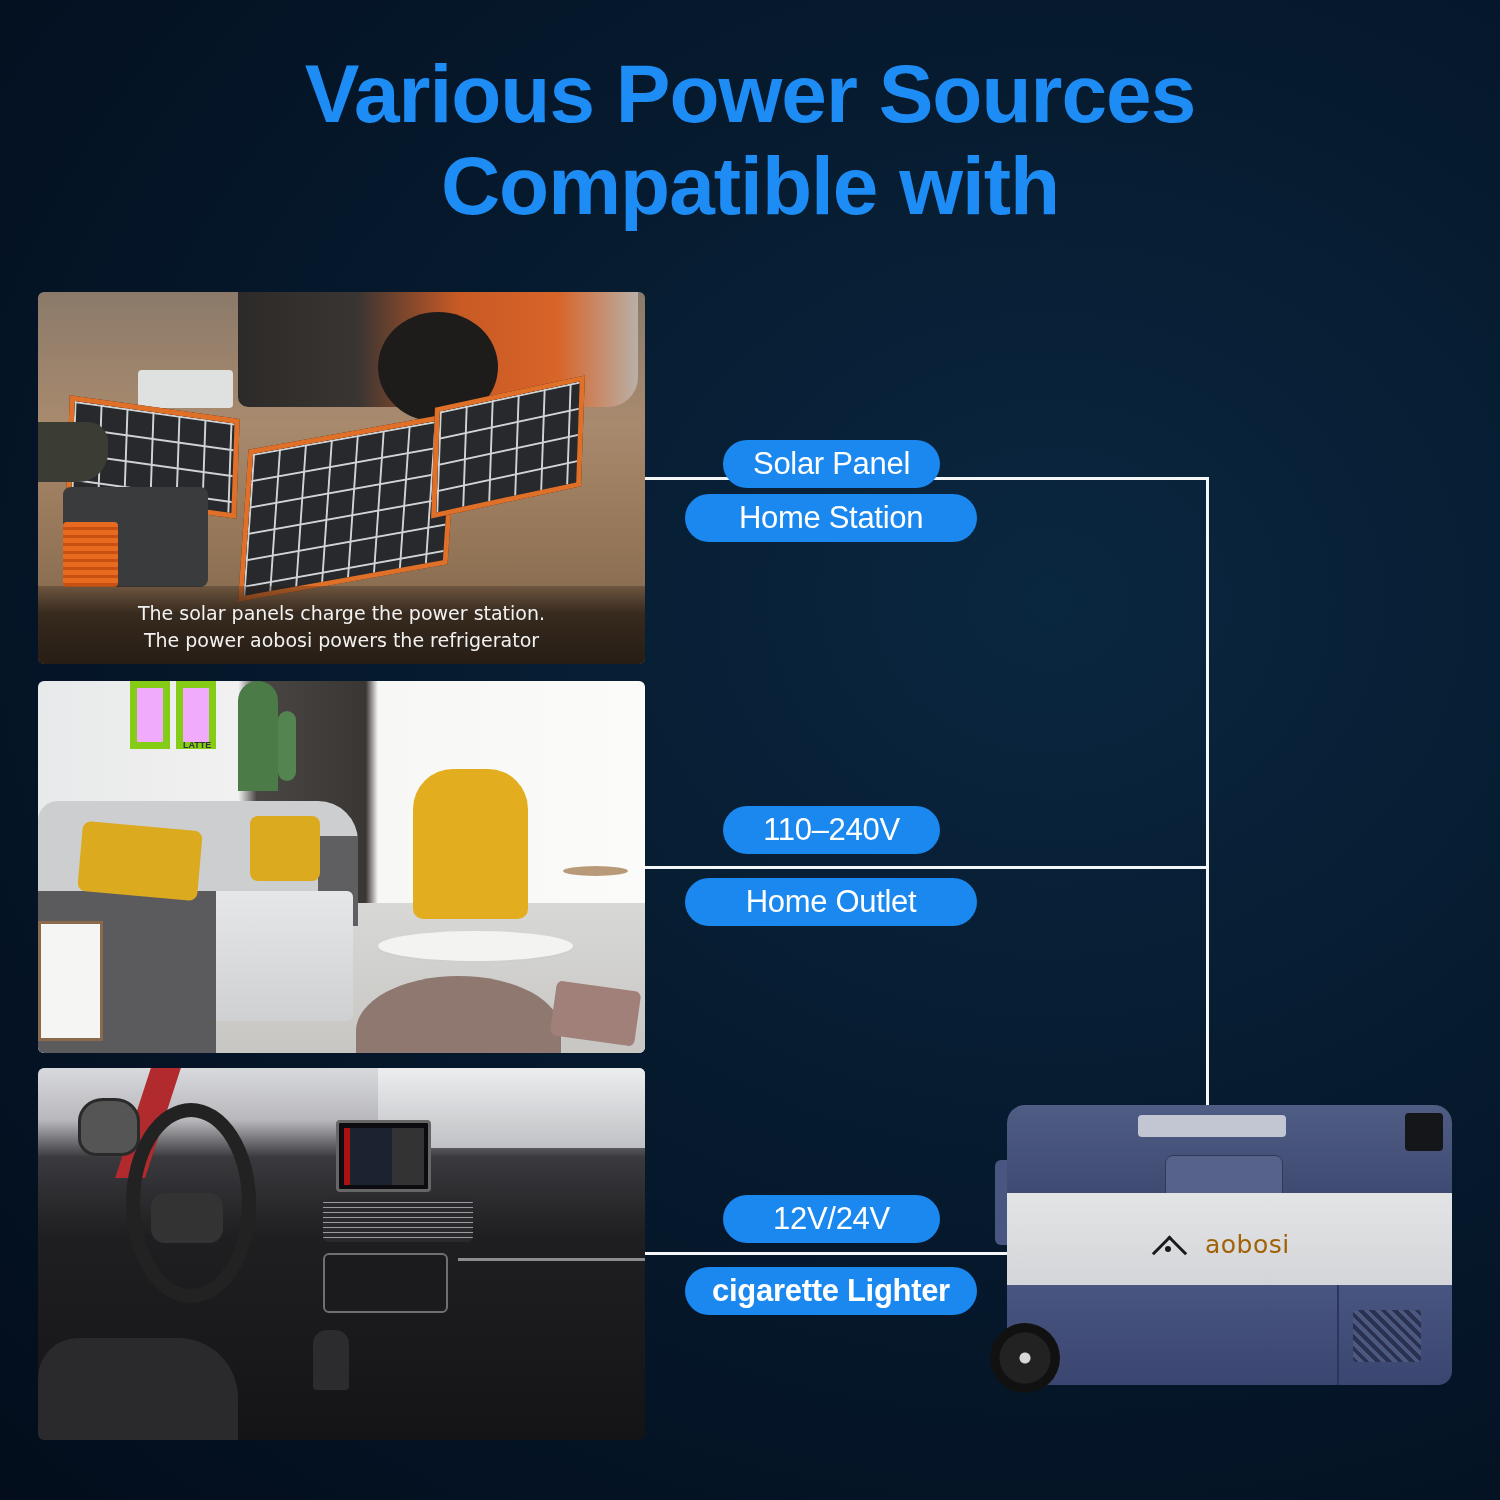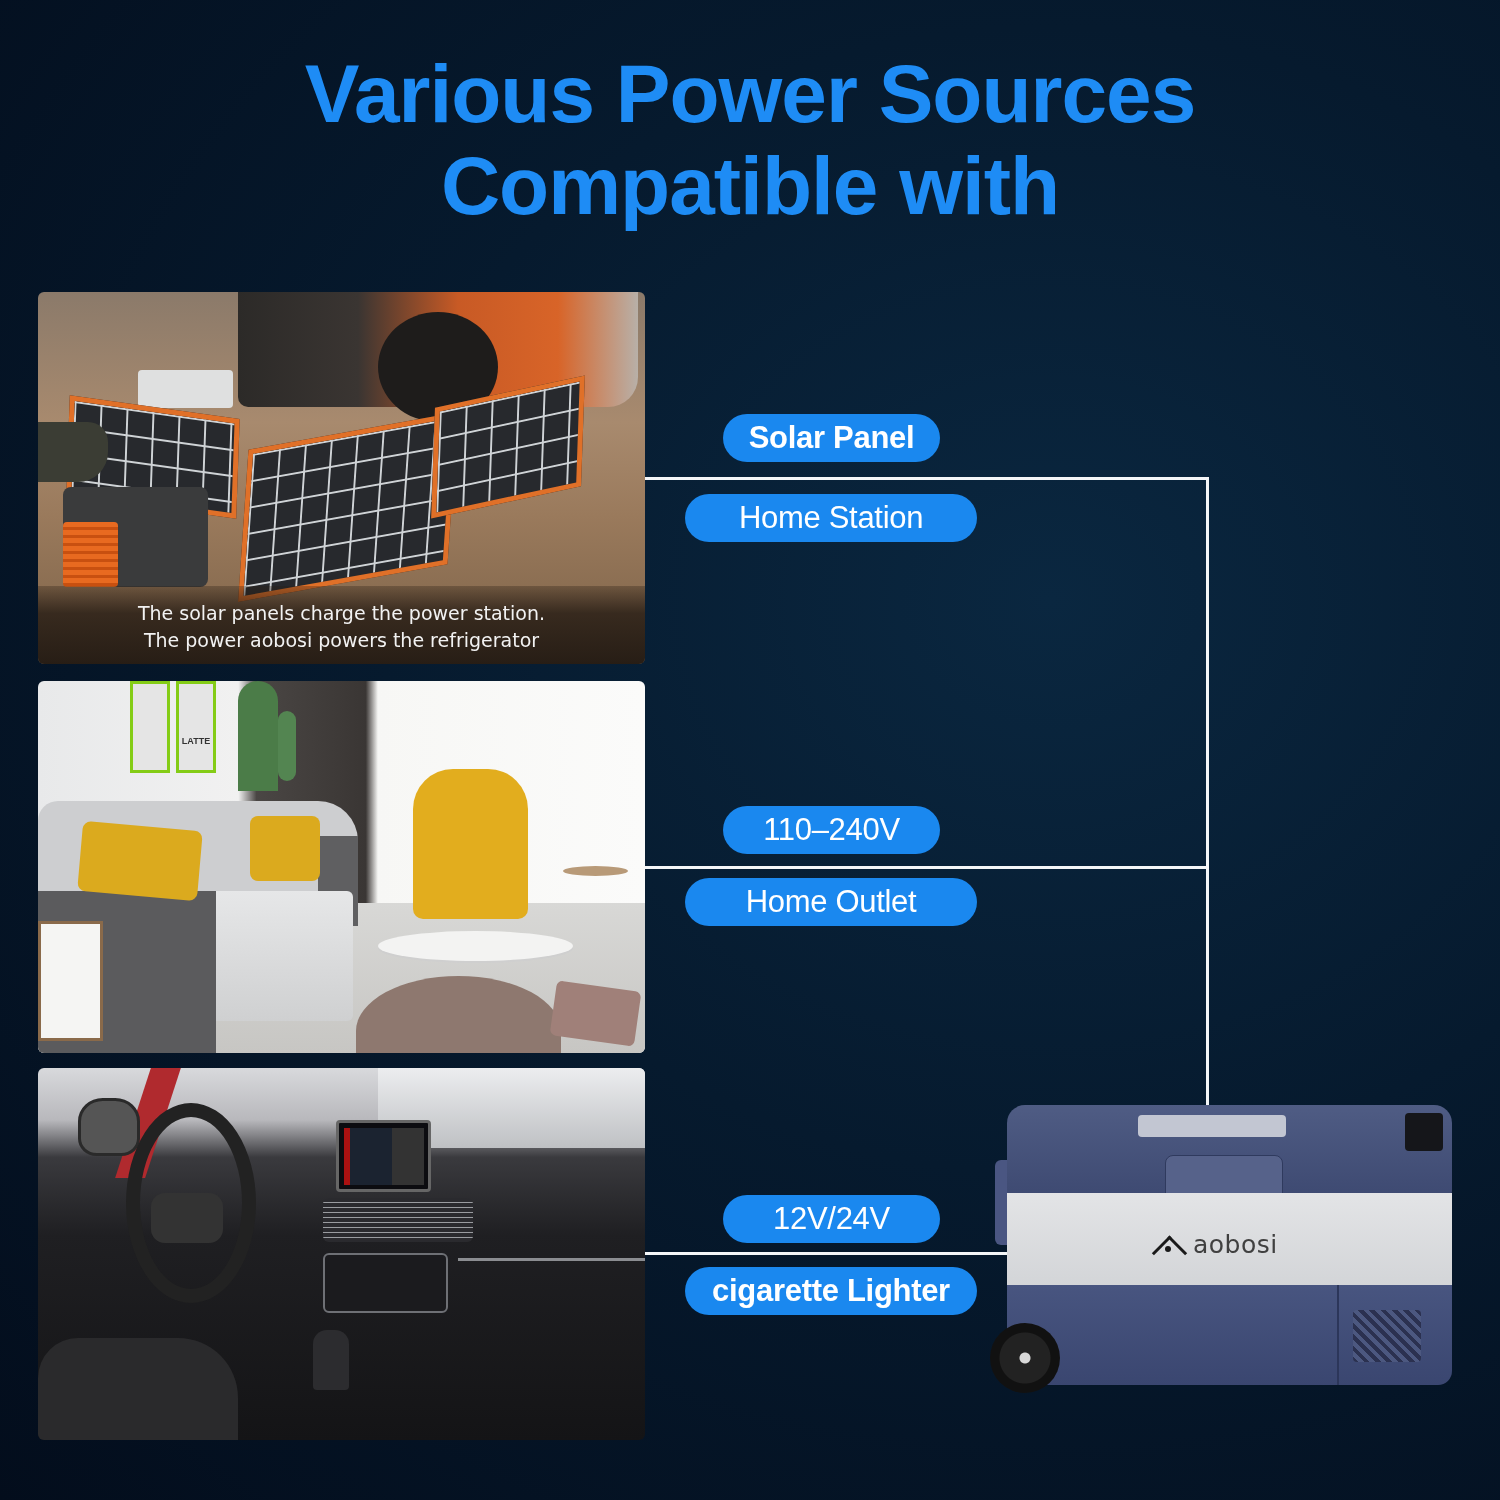--- a/index.html
+++ b/index.html
@@ -40,21 +40,21 @@
   .solar-hand { position:absolute; left:0; top:130px; width:70px; height:60px; background:#3b3d34; border-radius: 0 20px 30px 0; }
   .solar-caption-band { position:absolute; left:0; right:0; bottom:0; height:78px; background: linear-gradient(180deg, rgba(40,28,18,0.3) 0%, rgba(38,28,20,0.82) 35%, rgba(30,22,16,0.9) 100%); }
   .solar-caption {
     position:absolute; left:0; right:0; bottom:10px; text-align:center;
     color:#f2f2f2; font-family: "DejaVu Sans", sans-serif; font-size: 19px; line-height: 27px;
   }
 
   
   .home-bg { position:absolute; inset:0; background: linear-gradient(90deg,#e8e9ea 0%,#f1f1f1 33%,#4a4644 36%,#3a3634 54%,#f7f7f5 56%,#fbfbfa 100%); }
   .home-floor { position:absolute; left:0; right:0; bottom:0; height:150px; background: linear-gradient(180deg,#d8d8d6,#c7c6c3); }
-  .frame { position:absolute; top:0; width:40px; height:92px; background:#e5e5e5; border:3px solid #84cc16; font-size:9px; color:#333; text-align:center; padding-top:52px; font-weight:bold; }
+  .frame { position:absolute; top:0; width:40px; height:68px; background:#f0abfc; border:7px solid #84cc16; font-size:9px; color:#333; text-align:center; padding-top:52px; font-weight:bold; }
   #frame-1 { left: 92px; } #frame-2 { left: 138px; }
   .cactus { position:absolute; left:200px; top:0; width:40px; height:110px; background:#4b7c48; border-radius:20px 20px 0 0; }
   .cactus-arm { position:absolute; left:240px; top:30px; width:18px; height:70px; background:#538551; border-radius:10px; }
   .sofa-back { position:absolute; left:0; top:120px; width:320px; height:100px; background:#cdced0; border-radius:20px 40px 0 0; }
   .sofa-arm { position:absolute; left:0; top:210px; width:178px; height:205px; background:#5b5b5d; }
   .sofa-seat { position:absolute; left:170px; top:210px; width:145px; height:130px; background:linear-gradient(180deg,#e6e7e8,#cfd0d1); border-radius:6px; }
   .sofa-right-arm { position:absolute; left:280px; top:155px; width:40px; height:90px; background:#5f5f61; }
   .pillow { position:absolute; background:#dbaa1e; border-radius:8px; }
   #pillow-1 { left: 42px; top: 145px; width: 120px; height: 70px; transform: rotate(5deg); }
   #pillow-2 { left: 212px; top: 135px; width: 70px; height: 65px; }
@@ -83,41 +83,41 @@
   
   .pill {
     position: absolute; height: 48px; border-radius: 24px;
     background: #1a88ef; color: #ffffff;
     font-family: "Liberation Sans", sans-serif; font-size: 31px;
     display: flex; align-items: center; justify-content: center;
     letter-spacing: -0.3px;
   }
   .pill-top { left: 723px; width: 217px; }
   .pill-bottom { left: 685px; width: 292px; }
-  #pill-solar { top: 414px; font-weight: bold; }
+  #pill-solar { top: 440px; }
   #pill-power { top: 494px; }
   #pill-volt { top: 806px; text-align: right; }
   #pill-home { top: 878px; }
   #pill-12v { top: 1195px; }
   #pill-cig { top: 1267px; font-weight: bold; }
 
   .line { position: absolute; background: #f4f6f8; }
   #line-h1 { left: 645px; top: 477px; width: 564px; height: 3px; }
   #line-h2 { left: 645px; top: 866px; width: 564px; height: 3px; }
   #line-h3 { left: 645px; top: 1252px; width: 362px; height: 3px; }
   #line-v  { left: 1206px; top: 477px; width: 3px; height: 630px; }
 
   
   .fridge { position:absolute; left: 995px; top: 1105px; width: 470px; height: 285px; }
   .fridge-lid { position:absolute; left: 12px; top: 0; width: 445px; height: 90px; background: linear-gradient(180deg,#4f5c84,#3e4a72); border-radius: 18px 18px 4px 4px; }
   .lid-handle-slot { position:absolute; left: 143px; top: 10px; width: 148px; height: 22px; background:#c2c6d2; border-radius: 4px; }
   .lid-latch { position:absolute; left: 170px; top: 50px; width: 118px; height: 40px; background:#56628a; border-radius:8px 8px 0 0; border:1px solid #2f3a5e; }
   .control-panel { position:absolute; left: 410px; top: 8px; width: 38px; height: 38px; background:#15161a; border-radius:4px; }
   .fridge-band { position:absolute; left: 12px; top: 88px; width: 445px; height: 92px; background: linear-gradient(180deg,#e3e4e6,#d3d5d8); }
-  .fridge-logo { position:absolute; left: 160px; top: 125px; font-family: "DejaVu Sans", sans-serif; font-size: 25px; color:#404040; letter-spacing: 0.5px; display:flex; align-items:center; gap: 12px; }
+  .fridge-logo { position:absolute; left: 160px; top: 125px; font-family: "DejaVu Sans", sans-serif; font-size: 25px; color:#a16207; letter-spacing: 0.5px; display:flex; align-items:center; gap: 24px; }
   .logo-mark { width: 26px; height: 24px; position: relative; }
   .logo-mark::before { content:""; position:absolute; left:2px; top:2px; width:22px; height:22px; border-left:3px solid #1a1a1a; border-top:3px solid #1a1a1a; transform: rotate(45deg) translate(4px,4px); }
   .logo-mark::after { content:""; position:absolute; left:10px; top:13px; width:6px; height:6px; border-radius:50%; background:#1a1a1a; }
   .fridge-base { position:absolute; left: 12px; top: 180px; width: 445px; height: 100px; background: linear-gradient(180deg,#485580,#3a4670); border-radius: 0 0 14px 14px; }
   .fridge-compartment-line { position:absolute; left: 342px; top: 180px; width: 2px; height: 100px; background:#2c365a; }
   .fridge-vent { position:absolute; left: 358px; top: 205px; width: 68px; height: 52px; background: repeating-linear-gradient(45deg,#2b3150 0 4px,#4c5880 4px 8px); border-radius: 4px; }
   .fridge-wheel { position:absolute; left: -5px; top: 218px; width: 70px; height: 70px; border-radius: 50%; background: radial-gradient(circle,#d8d8d8 0 5px,#222 6px 25px,#111 26px); }
   .fridge-side-handle { position:absolute; left: 0; top: 55px; width: 14px; height: 85px; background:#4a5682; border-radius: 6px 0 0 6px; }
 </style>
 </head>

